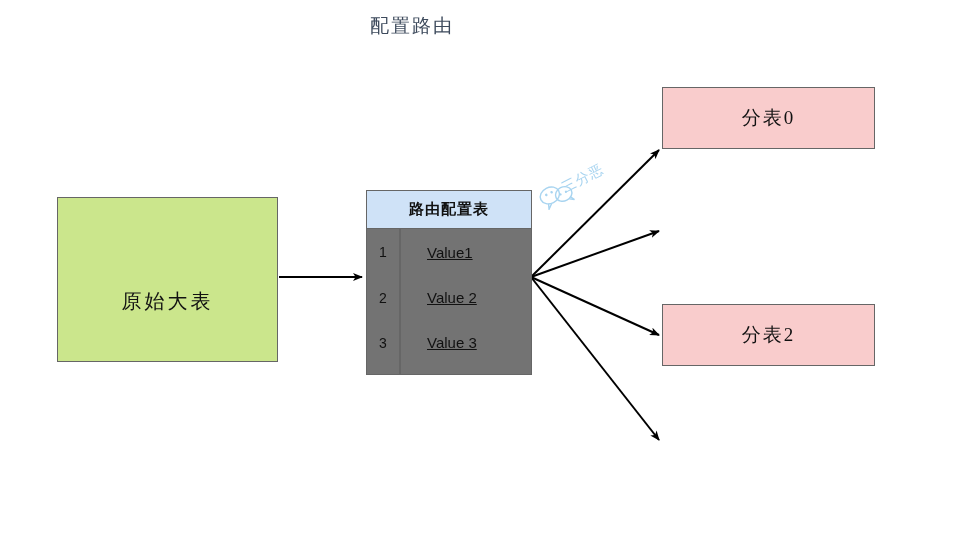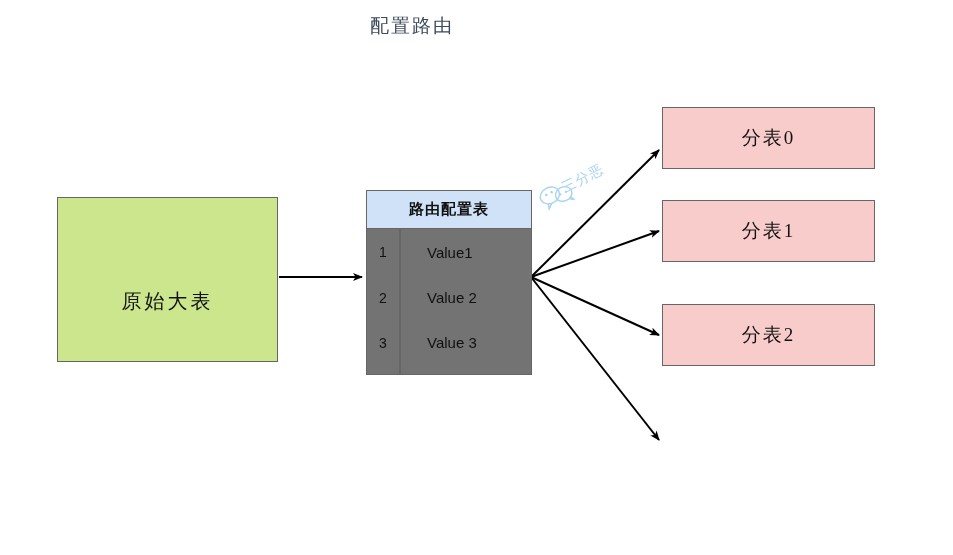--- a/index.html
+++ b/index.html
@@ -113,20 +113,21 @@
     width: 32px;
     text-align: center;
     font-size: 14px;
     color: #111111;
     flex: 0 0 32px;
   }
   #routing-table .rt-val {
     padding-left: 28px;
     font-size: 15px;
     color: #111111;
+    text-decoration: underline;
   }
 
   
   .shard-box {
     position: absolute;
     left: 662px;
     width: 213px;
     height: 62px;
     background: #f9cccc;
     border: 1.5px solid #666666;
@@ -134,21 +135,21 @@
     display: flex;
     align-items: center;
     justify-content: center;
   }
   .shard-box .box-label {
     font-family: "Liberation Serif", serif;
     font-size: 19px;
     letter-spacing: 2px;
     color: #111111;
   }
-  #shard-box-0 { top: 107px; }
+  #shard-box-0 { top: 87px; }
   #shard-box-1 { top: 200px; }
   #shard-box-2 { top: 304px; }
   #shard-box-3 { top: 407px; }
 
   
   #watermark {
     position: absolute;
     left: 537px;
     top: 166px;
     width: 92px;
@@ -221,23 +222,20 @@
 
       <div class="rt-row row-3">
         <span class="rt-key">3</span>
         <span class="rt-val">Value 3</span>
       </div>
     </div>
   </div>
 
   <div class="shard-box" id="shard-box-0">
     <span class="box-label">分表0</span>
-  </div>
-  <div class="shard-box" id="shard-box-1">
-    <span class="box-label">分表1</span>
   </div>
   <div class="shard-box" id="shard-box-2">
     <span class="box-label">分表2</span>
   </div>
 
   <div id="watermark">
     <svg width="92" height="44" viewBox="0 0 92 44" xmlns="http://www.w3.org/2000/svg">
       <g transform="rotate(-27 20 28)" fill="none" stroke="#a8d4f0" stroke-width="1.4">
         <ellipse cx="13" cy="26" rx="10" ry="8"></ellipse>
         <path d="M 8 33 L 6 38 L 11 34" fill="none"></path>

